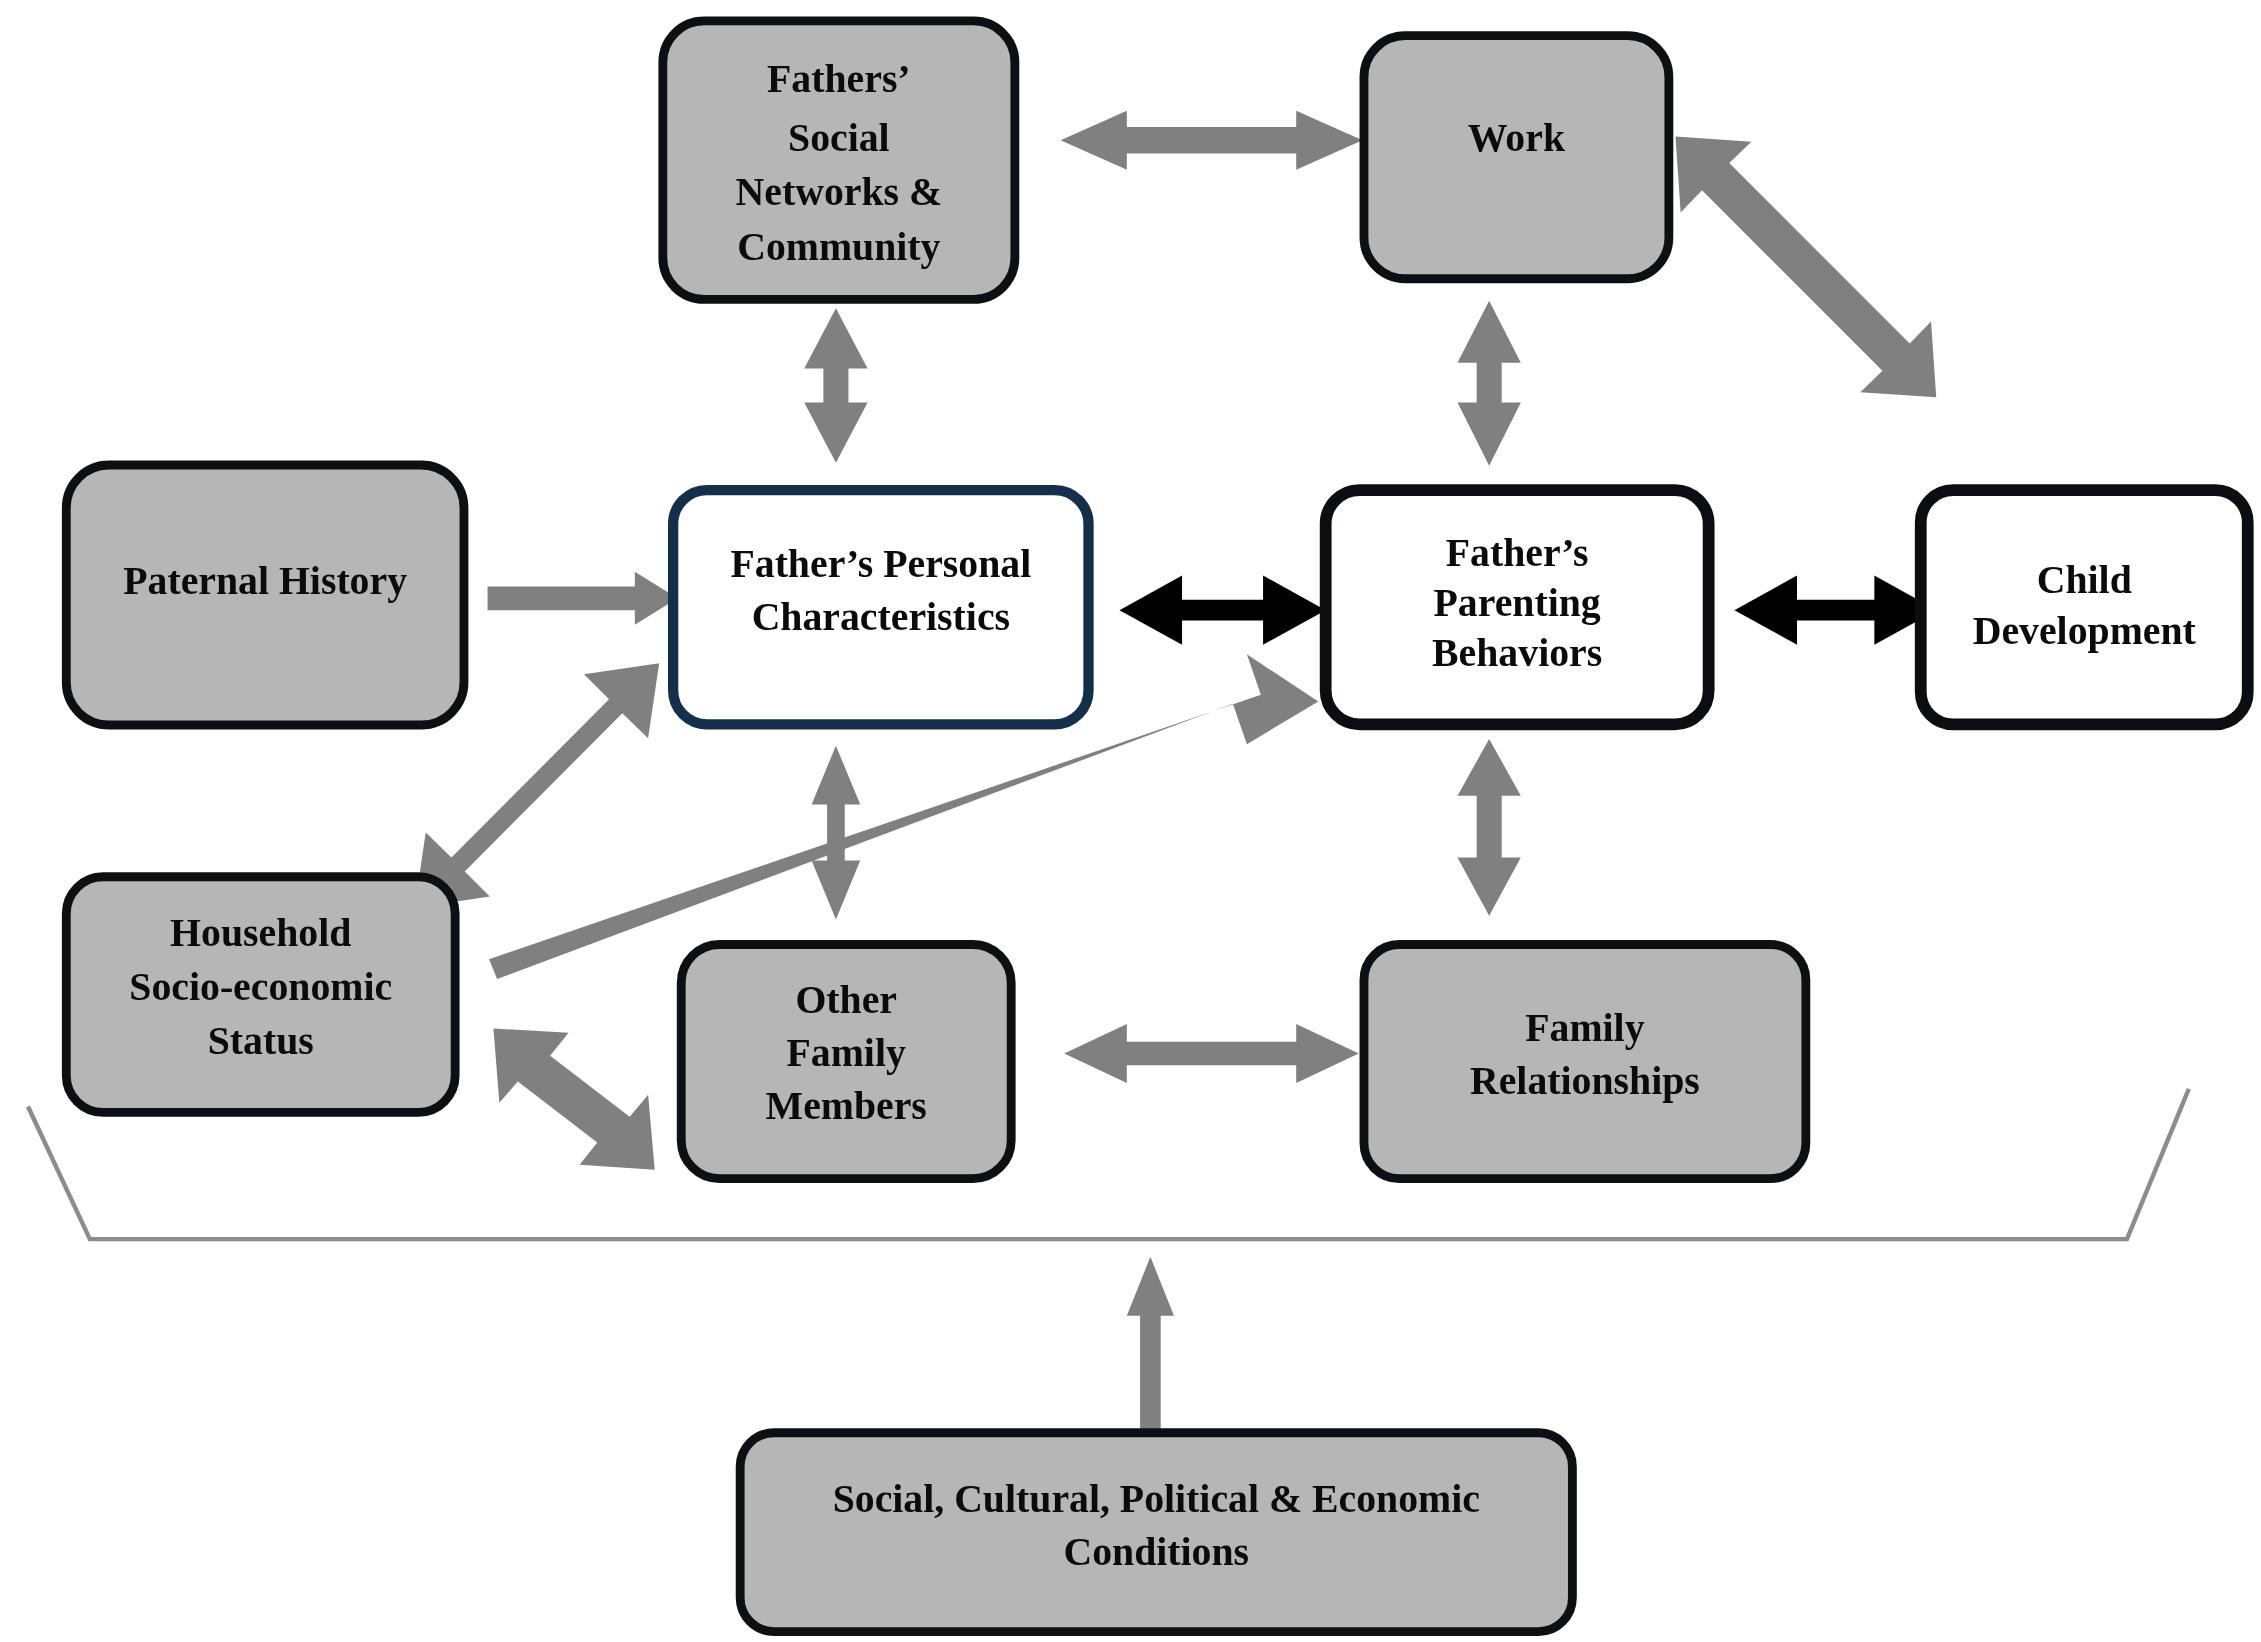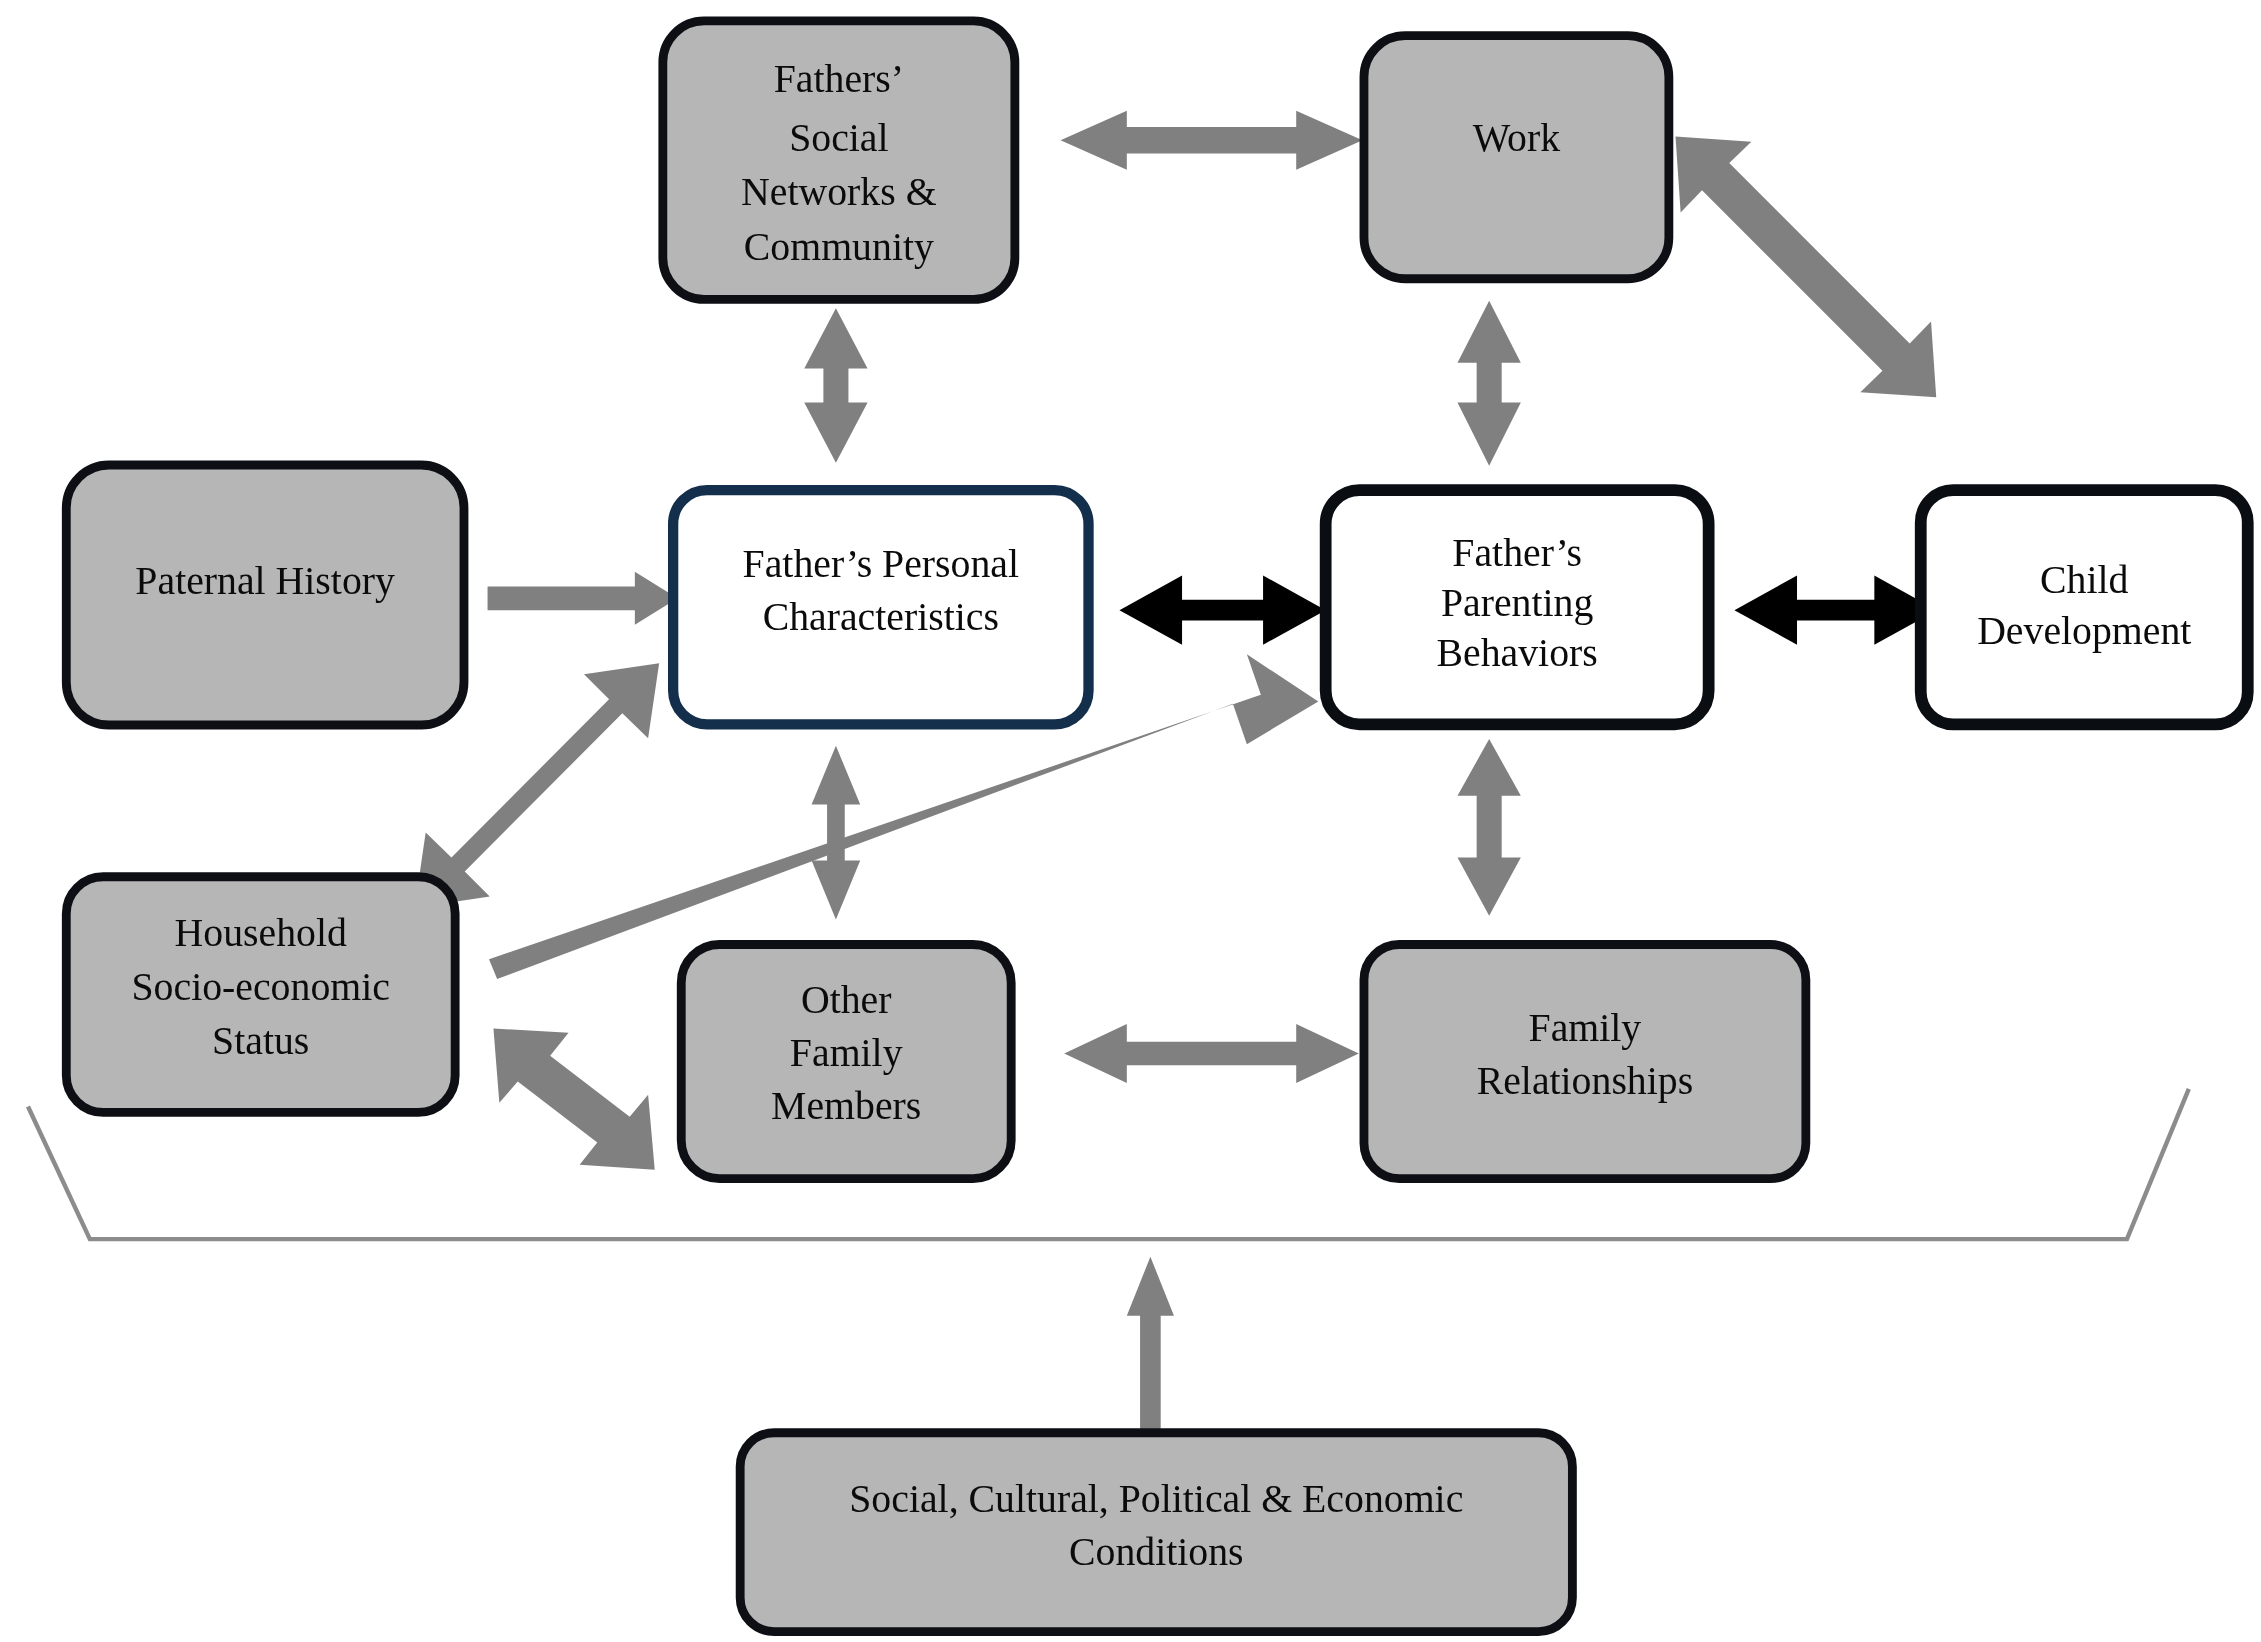--- a/index.html
+++ b/index.html
@@ -10,20 +10,21 @@
   }
   body {
     font-family: "Liberation Serif", "DejaVu Serif", serif;
   }
   #diagram-root {
     position: relative;
     width: 2261px;
     height: 1643px;
     background: #ffffff;
     overflow: hidden;
+    font-weight: bold;
   }
   svg.layer {
     position: absolute;
     top: 0;
     left: 0;
     width: 2261px;
     height: 1643px;
   }
   .node-label {
     font-family: "Liberation Serif", "DejaVu Serif", serif;

